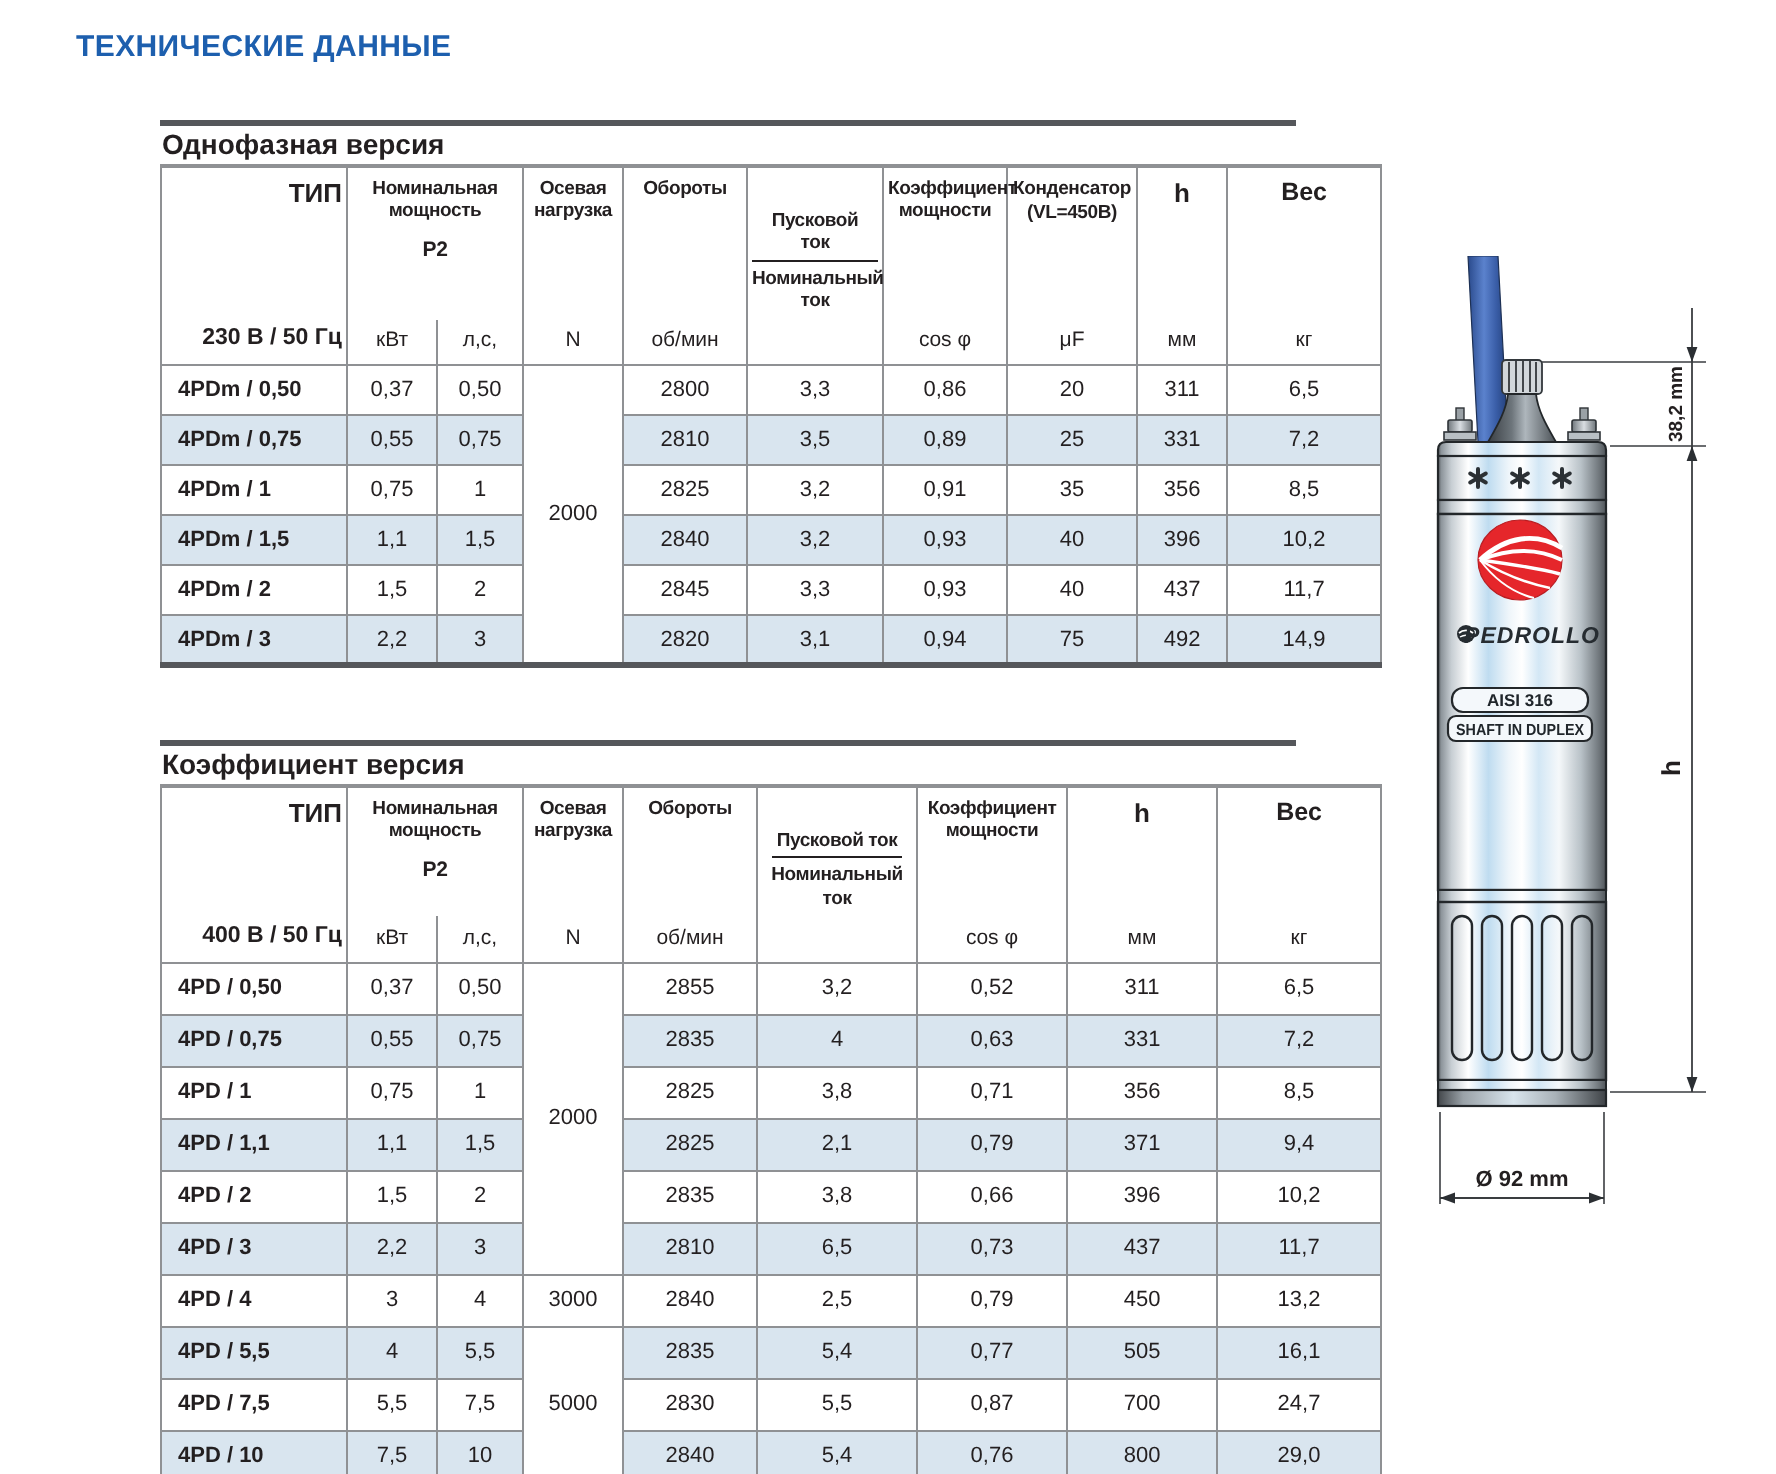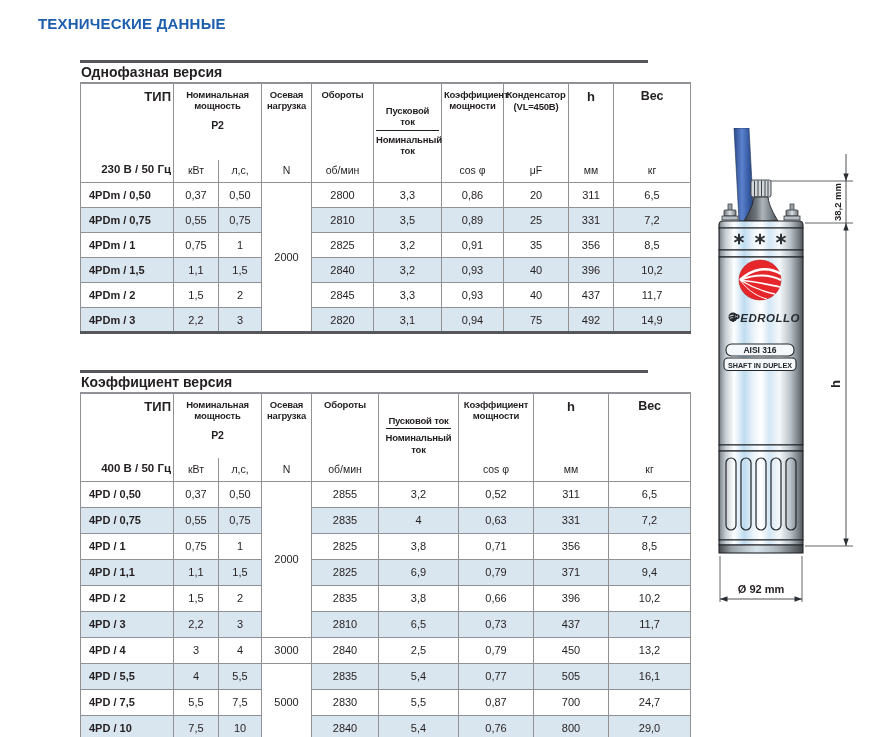--- a/index.html
+++ b/index.html
@@ -244,21 +244,21 @@
               <td>3,8</td>
               <td>0,71</td>
               <td>356</td>
               <td>8,5</td>
             </tr>
             <tr>
               <td class="type">4PD / 1,1</td>
               <td>1,1</td>
               <td>1,5</td>
               <td>2825</td>
-              <td>6,9</td>
+              <td>2,1</td>
               <td>0,79</td>
               <td>371</td>
               <td>9,4</td>
             </tr>
             <tr>
               <td class="type">4PD / 2</td>
               <td>1,5</td>
               <td>2</td>
               <td>2835</td>
               <td>3,8</td>

